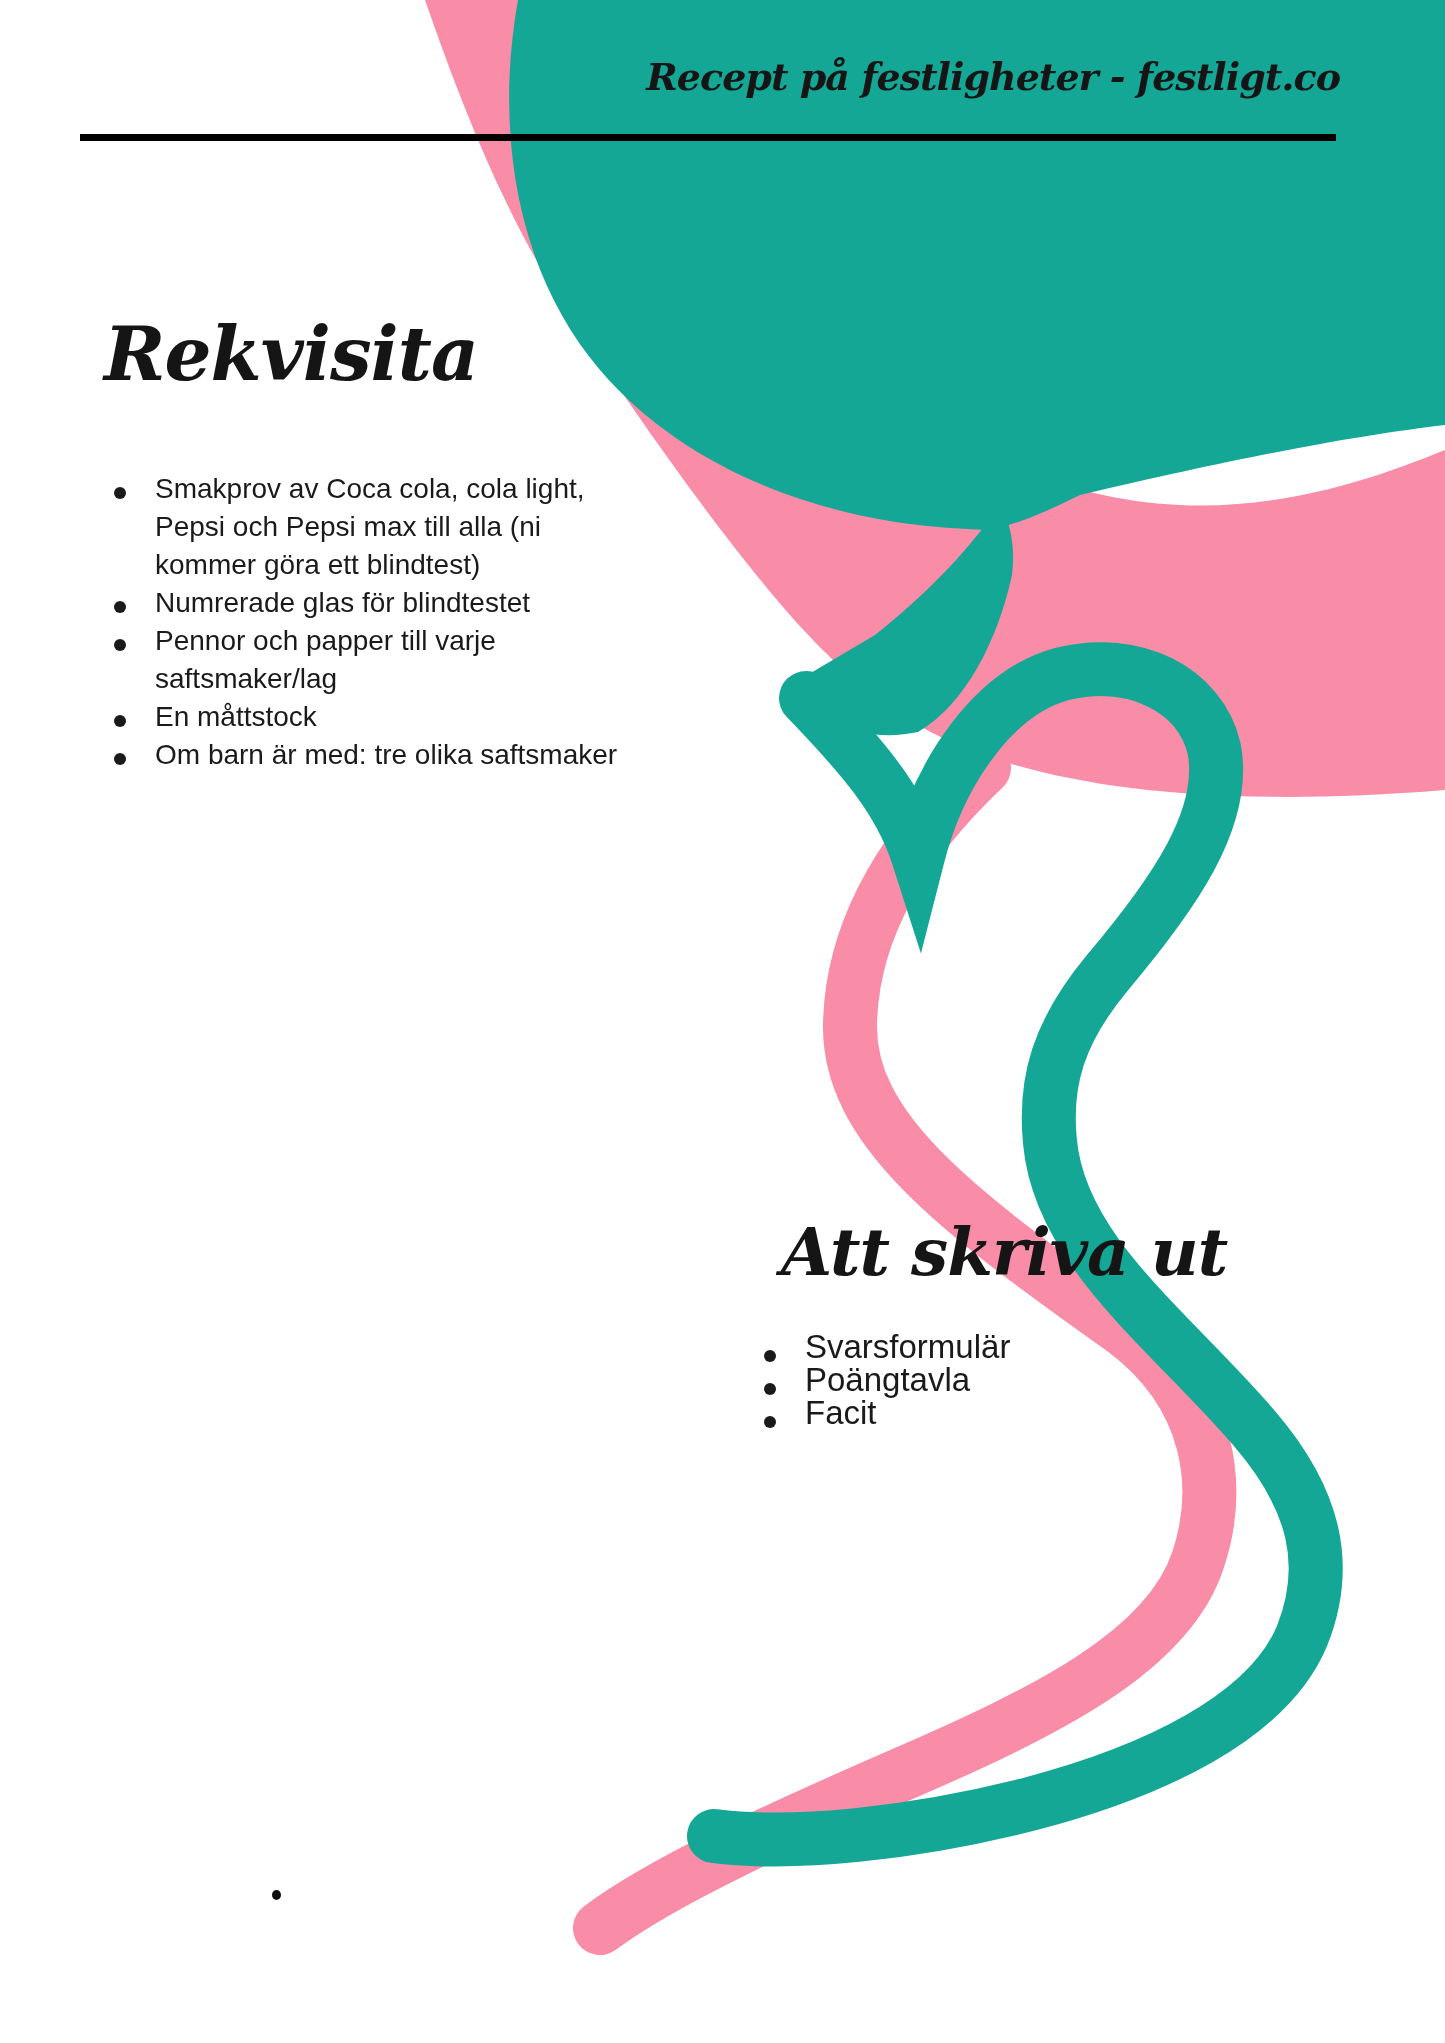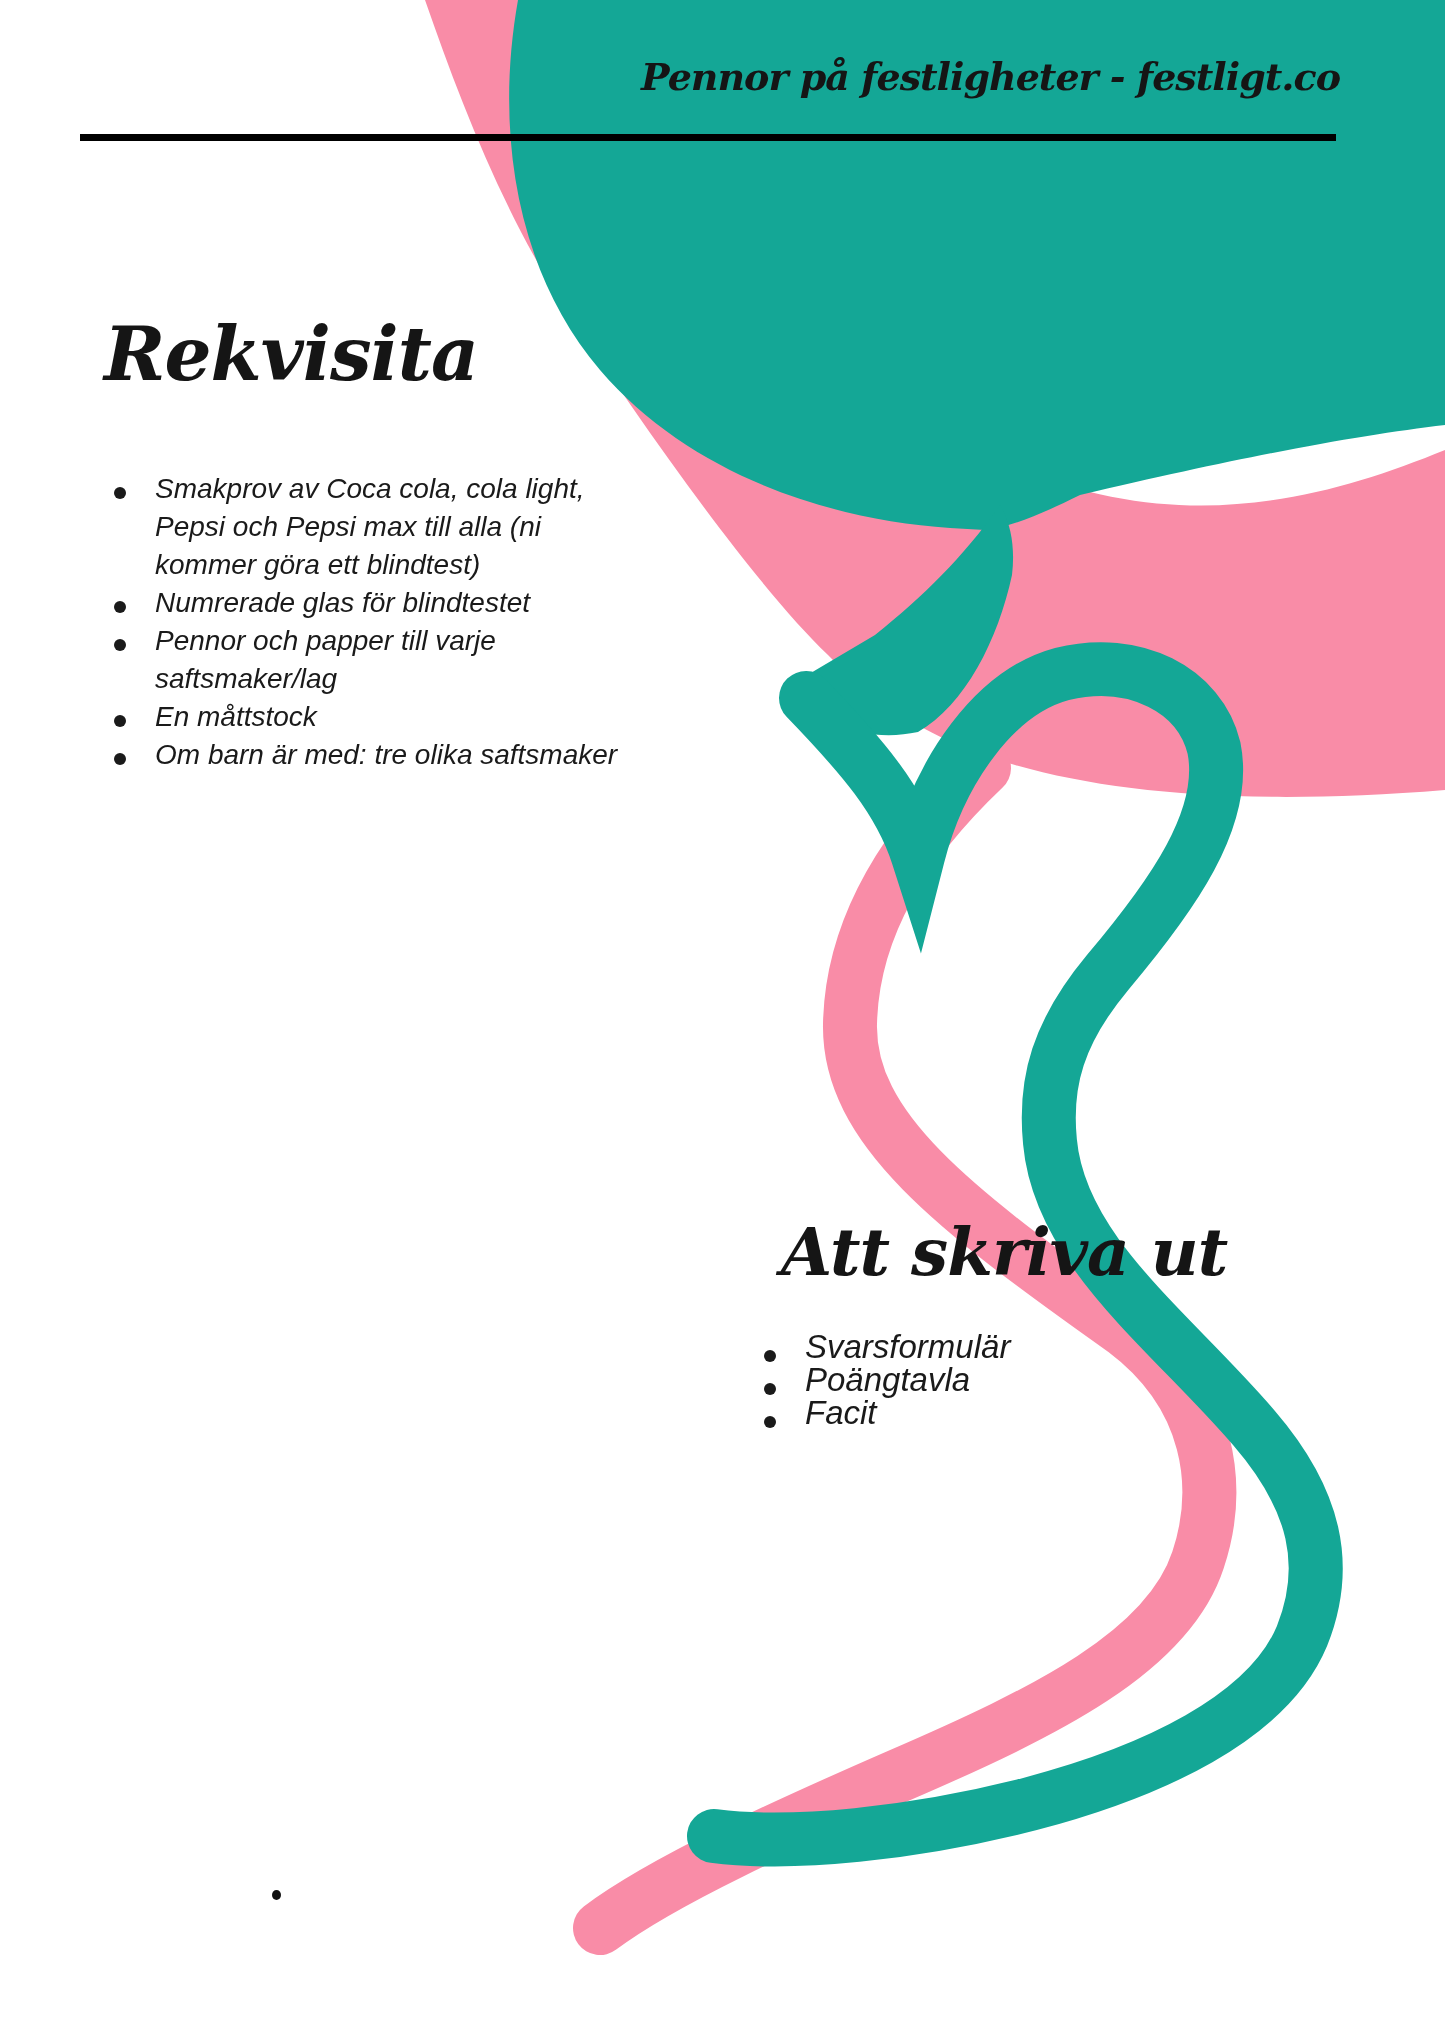--- a/index.html
+++ b/index.html
@@ -5,21 +5,21 @@
   html,body{margin:0;padding:0;background:#ffffff;}
   .page{
     position:relative;
     width:1445px;height:2043px;
     background:#ffffff;
     overflow:hidden;
     font-family:"Liberation Sans", sans-serif;
     color:#1a1a1a;
   }
   .art{position:absolute;inset:0;z-index:0;}
-  .txt{position:absolute;z-index:2;font-style:italic;}
+  .txt{position:absolute;z-index:2;}
   .script{
     font-family:"DejaVu Serif", serif;
     font-style:italic;
     font-weight:bold;
     letter-spacing:-1px;
     color:#151515;
     white-space:nowrap;
   }
   .header-title{
     left:560px;top:54px;width:780px;
@@ -109,21 +109,21 @@
              C 1228,818 1172,896 1108,972
              C 1058,1032 1044,1082 1050,1142
              C 1060,1252 1172,1332 1254,1428
              C 1316,1500 1330,1566 1302,1636
              C 1268,1718 1152,1772 1030,1804
              C 912,1834 792,1846 714,1836" stroke="#14A796"></path>
 
     <rect x="80" y="134" width="1256" height="7" fill="#000000"></rect>
   </svg>
 
-  <div class="txt script header-title">Pennor på festligheter - festligt.co</div>
+  <div class="txt script header-title">Recept på festligheter - festligt.co</div>
 
   <div class="txt script h-rekvisita">Rekvisita</div>
 
   <ul class="txt blist list-rekvisita">
     <li>Smakprov av Coca cola, cola light, Pepsi och Pepsi max till alla (ni kommer göra ett blindtest)</li>
     <li>Numrerade glas för blindtestet</li>
     <li>Pennor och papper till varje saftsmaker/lag</li>
     <li>En måttstock</li>
     <li>Om barn är med: tre olika saftsmaker</li>
   </ul>

